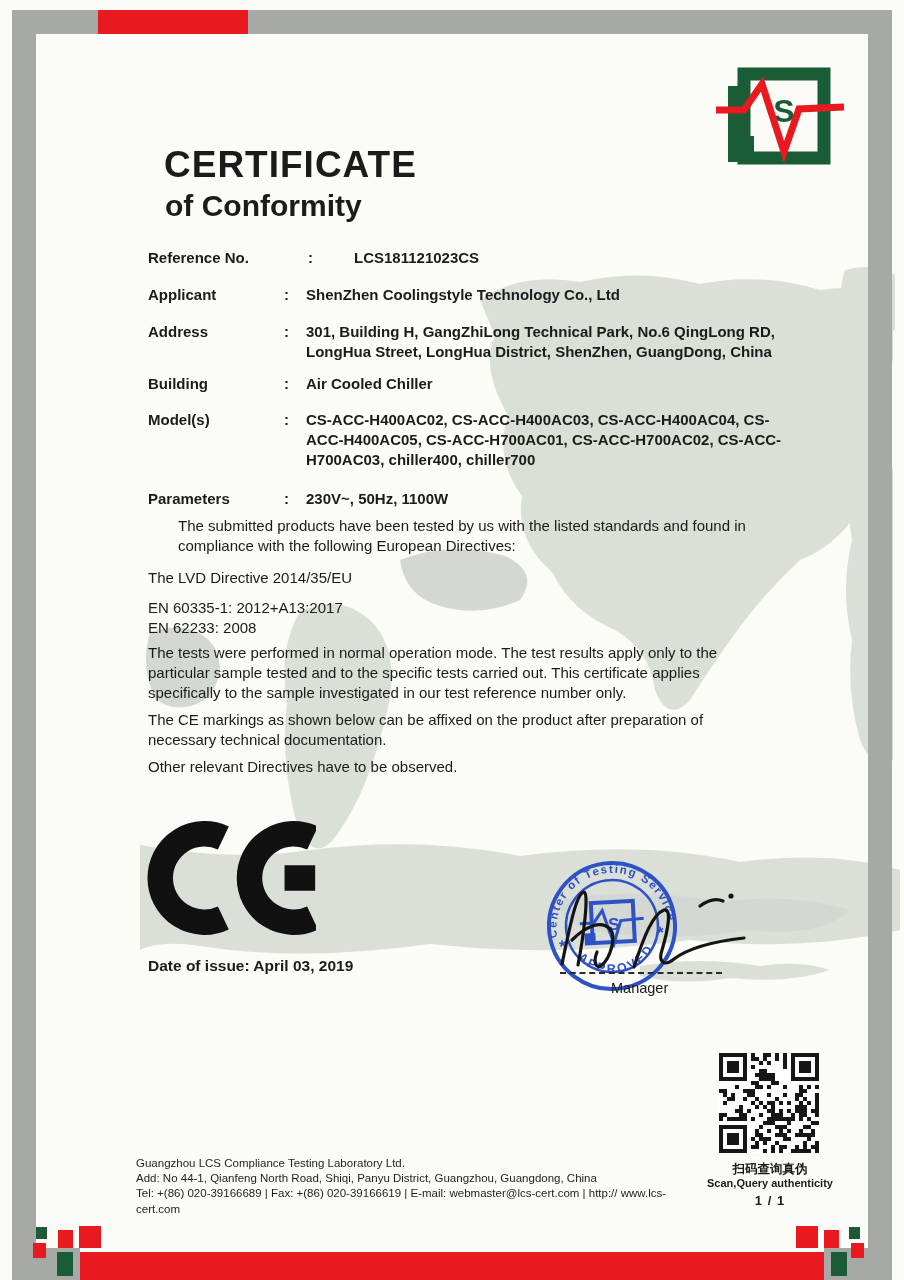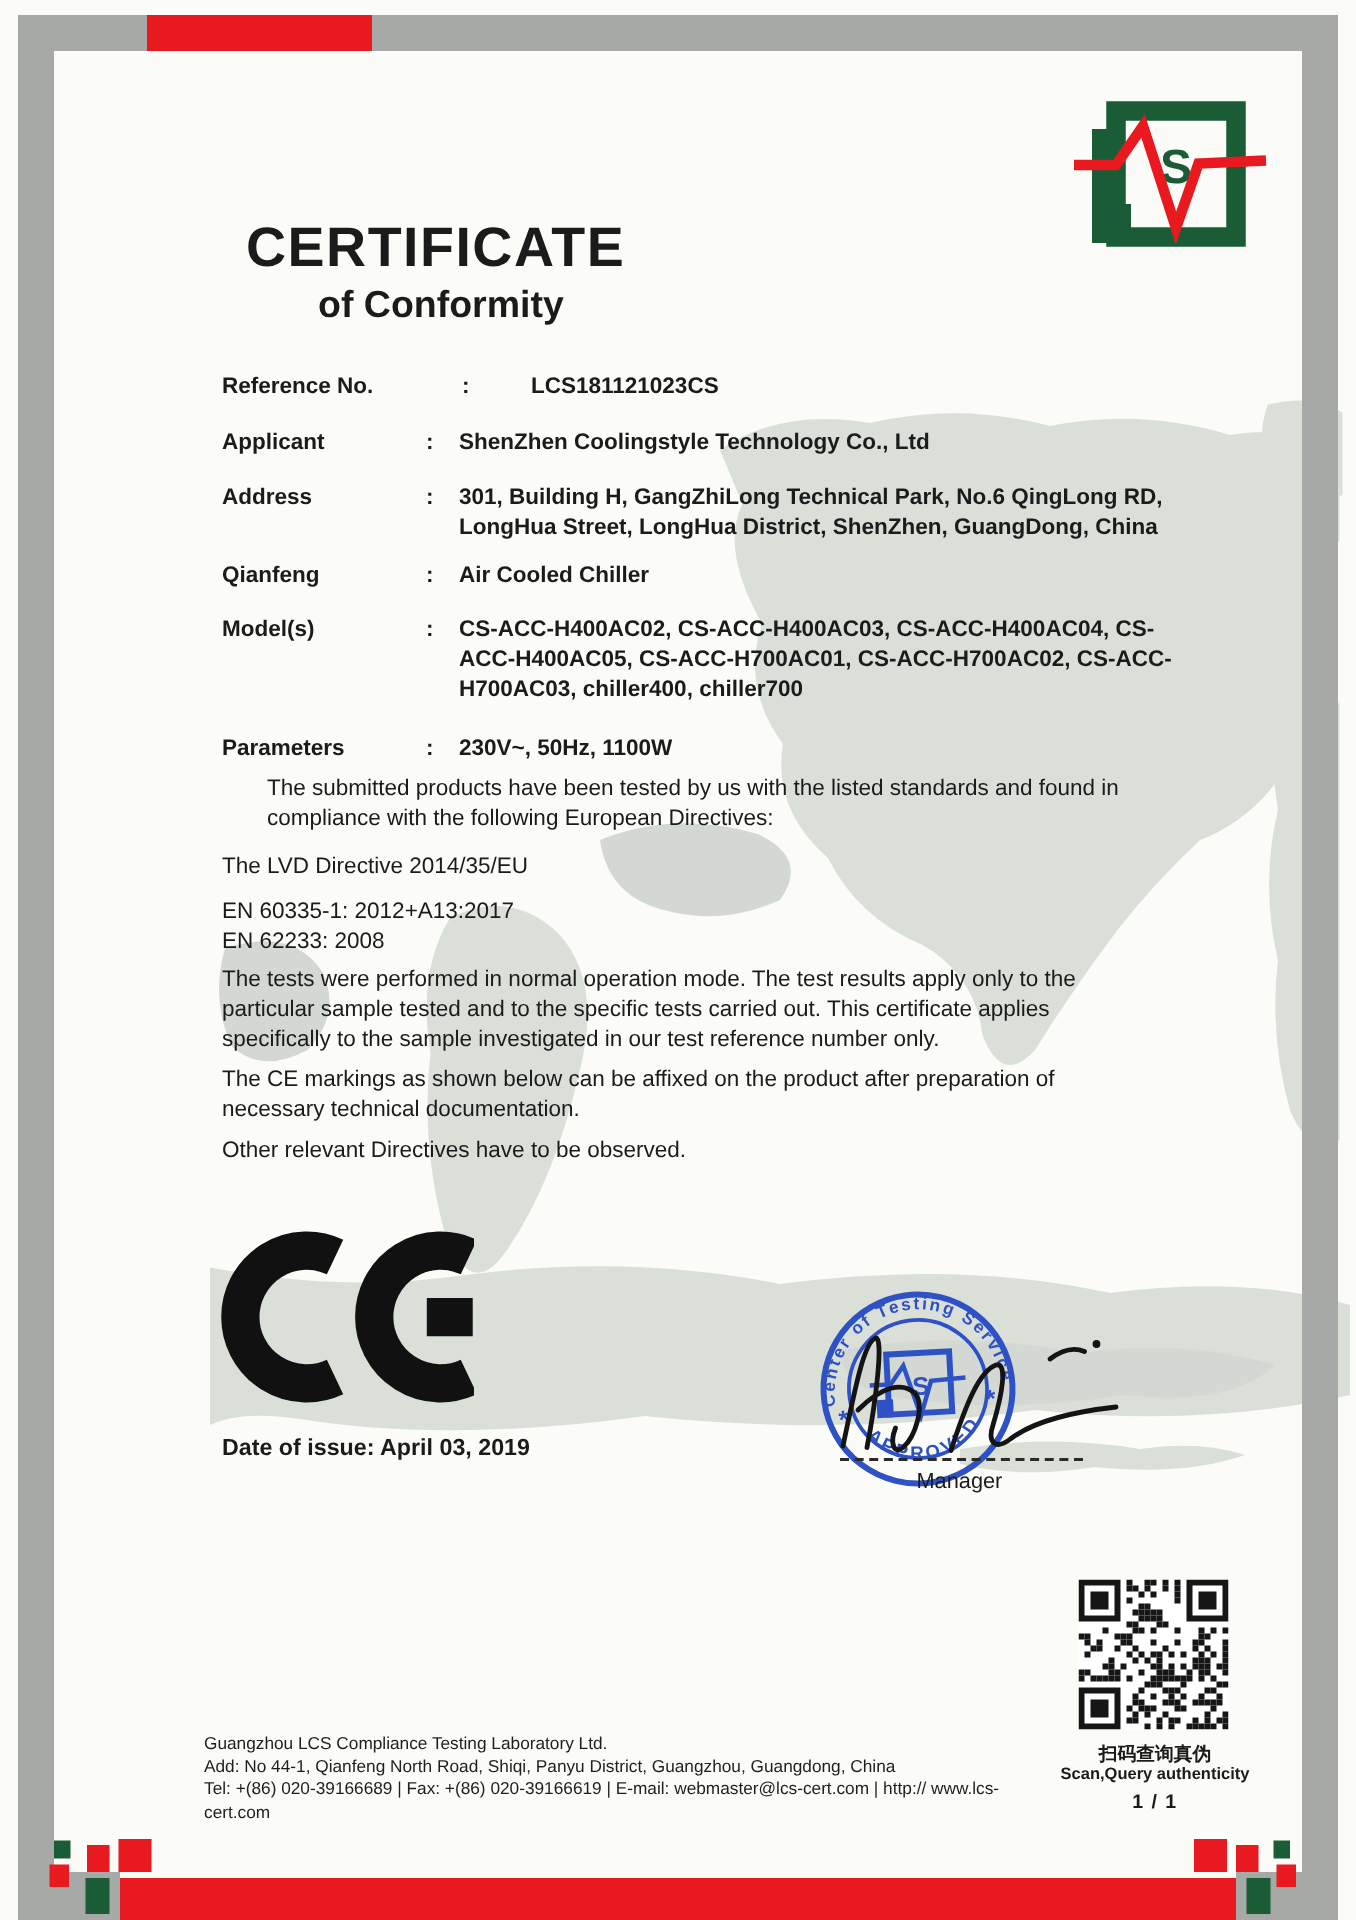--- a/index.html
+++ b/index.html
@@ -10,21 +10,21 @@
   .bar{position:absolute;background:#a6a9a6;}
   .sq{position:absolute;}
   .red{background:#e8191f;}
   .green{background:#195c36;}
 
   
   .map{position:absolute;left:0;top:0;z-index:0;}
 
   
   .title{position:absolute;left:164px;top:144px;font-size:37px;font-weight:bold;letter-spacing:1px;z-index:2;}
-  .subtitle{position:absolute;left:165px;top:189px;font-size:25px;font-weight:bold;z-index:2;margin-left:47px;}
+  .subtitle{position:absolute;left:165px;top:189px;font-size:30px;font-weight:bold;z-index:2;}
 
   
   .field{position:absolute;left:148px;display:grid;grid-template-columns:136px 22px 482px;
          font-size:15px;font-weight:bold;line-height:1.32;z-index:2;}
   .field .lab{white-space:nowrap;}
   .field .col{text-align:left;}
 
   
   .para{position:absolute;left:148px;width:594px;font-size:15px;line-height:1.33;z-index:2;}
   .bold{font-weight:normal;}
@@ -111,21 +111,21 @@
     <span class="lab">Applicant</span>
     <span class="col">:</span>
     <span class="val">ShenZhen Coolingstyle Technology Co., Ltd</span>
   </div>
   <div class="field" style="top:322px;">
     <span class="lab">Address</span>
     <span class="col">:</span>
     <span class="val">301, Building H, GangZhiLong Technical Park, No.6 QingLong RD, LongHua Street, LongHua District, ShenZhen, GuangDong, China</span>
   </div>
   <div class="field" style="top:374px;">
-    <span class="lab">Qianfeng</span>
+    <span class="lab">Building</span>
     <span class="col">:</span>
     <span class="val">Air Cooled Chiller</span>
   </div>
   <div class="field" style="top:410px;">
     <span class="lab">Model(s)</span>
     <span class="col">:</span>
     <span class="val">CS-ACC-H400AC02, CS-ACC-H400AC03, CS-ACC-H400AC04, CS-ACC-H400AC05, CS-ACC-H700AC01, CS-ACC-H700AC02, CS-ACC-H700AC03, chiller400, chiller700</span>
   </div>
   <div class="field" style="top:489px;">
     <span class="lab">Parameters</span>

